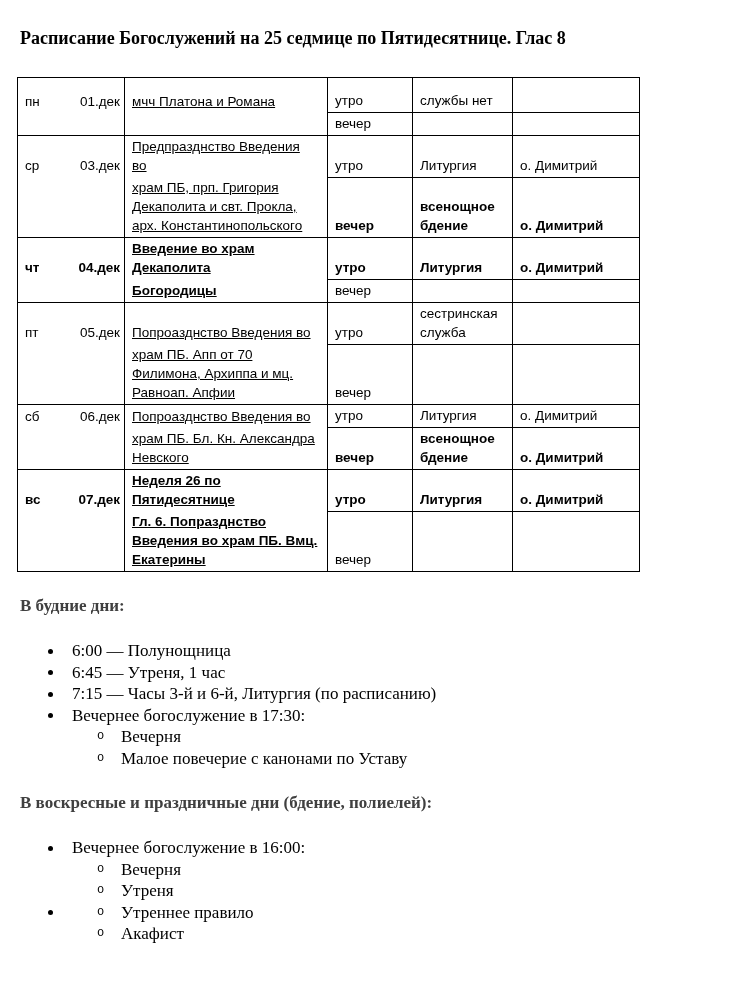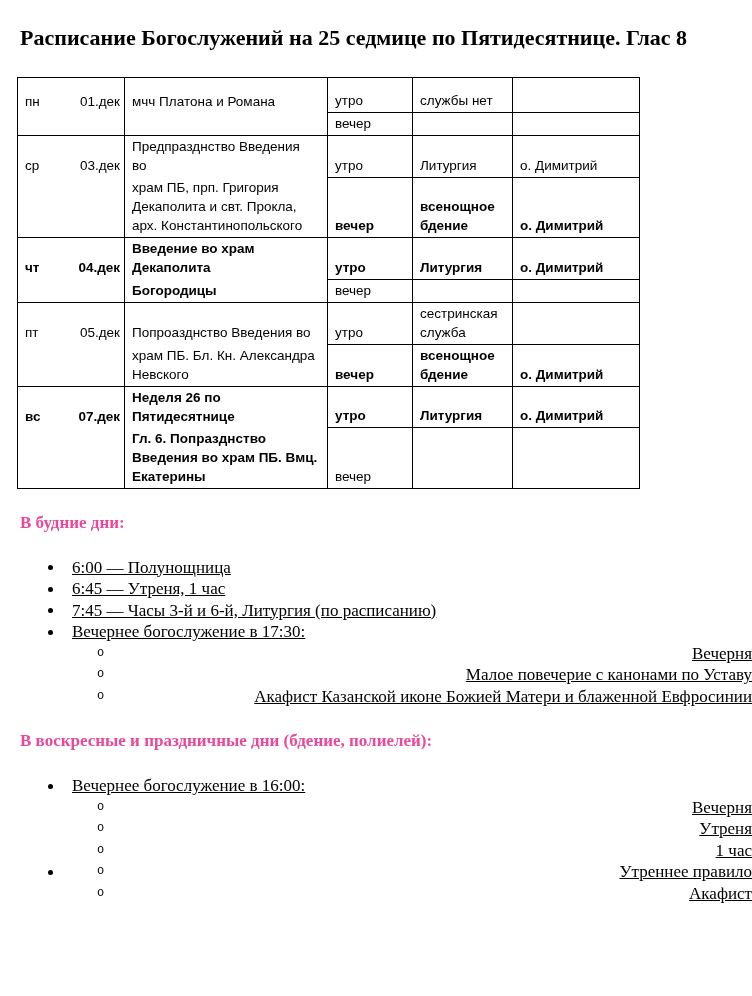--- a/index.html
+++ b/index.html
@@ -2,56 +2,56 @@
 <html><head>
 <meta charset="utf-8">
 <style>
   * { box-sizing: border-box; }
   html, body { margin: 0; padding: 0; background: #ffffff; }
   body { width: 752px; height: 996px; overflow: hidden; }
   .page { padding: 0 0 0 17px; width: 752px; }
 
   h1.title {
     font-family: "Liberation Serif", serif;
-    font-size: 22px; font-weight: bold; color: #000;
+    font-size: 18px; font-weight: bold; color: #000;
     margin: 25px 0 0 3px; line-height: 26px; white-space: nowrap;
   }
 
   table.sched {
     border-collapse: collapse; margin-top: 26px;
     table-layout: fixed; width: 622px;
     font-family: "Liberation Sans", sans-serif;
     font-size: 13.5px; line-height: 19px; color: #000;
   }
   table.sched td {
     border: 1.5px solid #000;
     vertical-align: bottom;
     padding: 1px 4px 2px 7px;
     overflow: hidden;
   }
   td.c-day { padding: 1px 5px 2px 10px; }
   .dd { display: flex; justify-content: space-between; align-items: flex-end; }
-  td.c-desc { white-space: pre-line; }
+  td.c-desc { white-space: pre-line; text-decoration: underline; }
   .nb { border-bottom-style: hidden !important; }
   .nt { border-top-style: hidden !important; }
   .b { font-weight: bold; margin-left: 28px; }
 
   h2.sec {
     font-family: "Liberation Serif", serif;
-    font-size: 17px; font-weight: bold; color: #ec4899;
+    font-size: 17px; font-weight: bold; color: #404040;
     margin: 24px 0 0 3px; line-height: 20px;
   }
   ul.l1, ul.l2 { list-style: none; margin: 0; padding: 0; }
   ul.l1 { margin-top: 24px; font-family: "Liberation Serif", serif; font-size: 17px; line-height: 21.5px; color: #000; }
-  ul.l1 > li { position: relative; padding-left: 55px; text-decoration: underline; }
+  ul.l1 > li { position: relative; padding-left: 55px; }
   ul.l1 > li::before {
     content: ""; position: absolute; left: 31px; top: 8.5px;
     width: 5px; height: 5px; background: #000; border-radius: 50%;
   }
-  ul.l2 > li { position: relative; padding-left: 49px; text-align: right; }
+  ul.l2 > li { position: relative; padding-left: 49px; }
   ul.l2 > li::before {
     content: "o"; position: absolute; left: 25px; top: 0;
     font-family: "Liberation Mono", monospace; font-size: 12px; line-height: 21.5px;
   }
 </style>
 </head>
 <body>
 
 <div class="page">
 
@@ -136,21 +136,42 @@
         <div class="dd">
           <span>пт</span>
           <span>05.дек</span>
         </div>
       </td>
       <td class="c-desc nb">Попроазднство Введения во</td>
       <td class="c-time">утро</td>
       <td class="c-svc">сестринская служба</td>
       <td class="c-priest"></td>
     </tr>
-
+    <tr class="s2" style="height:57px">
+      <td class="c-day nt"></td>
+      <td class="c-desc nt">храм ПБ. Апп от 70
+Филимона, Архиппа и мц.
+Равноап. Апфии</td>
+      <td class="c-time">вечер</td>
+      <td class="c-svc"></td>
+      <td class="c-priest"></td>
+    </tr>
+
+    <tr class="s1" style="height:20px">
+      <td class="c-day nb">
+        <div class="dd">
+          <span>сб</span>
+          <span>06.дек</span>
+        </div>
+      </td>
+      <td class="c-desc nb">Попроазднство Введения во</td>
+      <td class="c-time">утро</td>
+      <td class="c-svc">Литургия</td>
+      <td class="c-priest">о. Димитрий</td>
+    </tr>
     <tr class="s2" style="height:36px">
       <td class="c-day nt"></td>
       <td class="c-desc nt">храм ПБ. Бл. Кн. Александра
 Невского</td>
       <td class="c-time b">вечер</td>
       <td class="c-svc b">всенощное бдение</td>
       <td class="c-priest b">о. Димитрий</td>
     </tr>
 
     <tr class="s1" style="height:38px">
@@ -176,39 +197,37 @@
       <td class="c-priest"></td>
     </tr>
 
     </tbody>
   </table>
 
   <h2 class="sec">В будние дни:</h2>
   <ul class="l1">
     <li><span>6:00 — Полунощница</span></li>
     <li><span>6:45 — Утреня, 1 час</span></li>
-    <li><span>7:45 — Часы 3-й и 6-й, Литургия (по расписанию)</span></li>
+    <li><span>7:15 — Часы 3-й и 6-й, Литургия (по расписанию)</span></li>
     <li>
       <span>Вечернее богослужение в 17:30:</span>
       <ul class="l2">
         <li><span>Вечерня</span></li>
         <li><span>Малое повечерие с канонами по Уставу</span></li>
-        <li><span>Акафист Казанской иконе Божией Матери и блаженной Евфросинии</span></li>
       </ul>
     </li>
   </ul>
 
   <h2 class="sec">В воскресные и праздничные дни (бдение, полиелей):</h2>
   <ul class="l1">
     <li>
       <span>Вечернее богослужение в 16:00:</span>
       <ul class="l2">
         <li><span>Вечерня</span></li>
         <li><span>Утреня</span></li>
-        <li><span>1 час</span></li>
       </ul>
     </li>
     <li>
       <ul class="l2">
         <li><span>Утреннее правило</span></li>
         <li><span>Акафист</span></li>
       </ul>
     </li>
 
   </ul>

